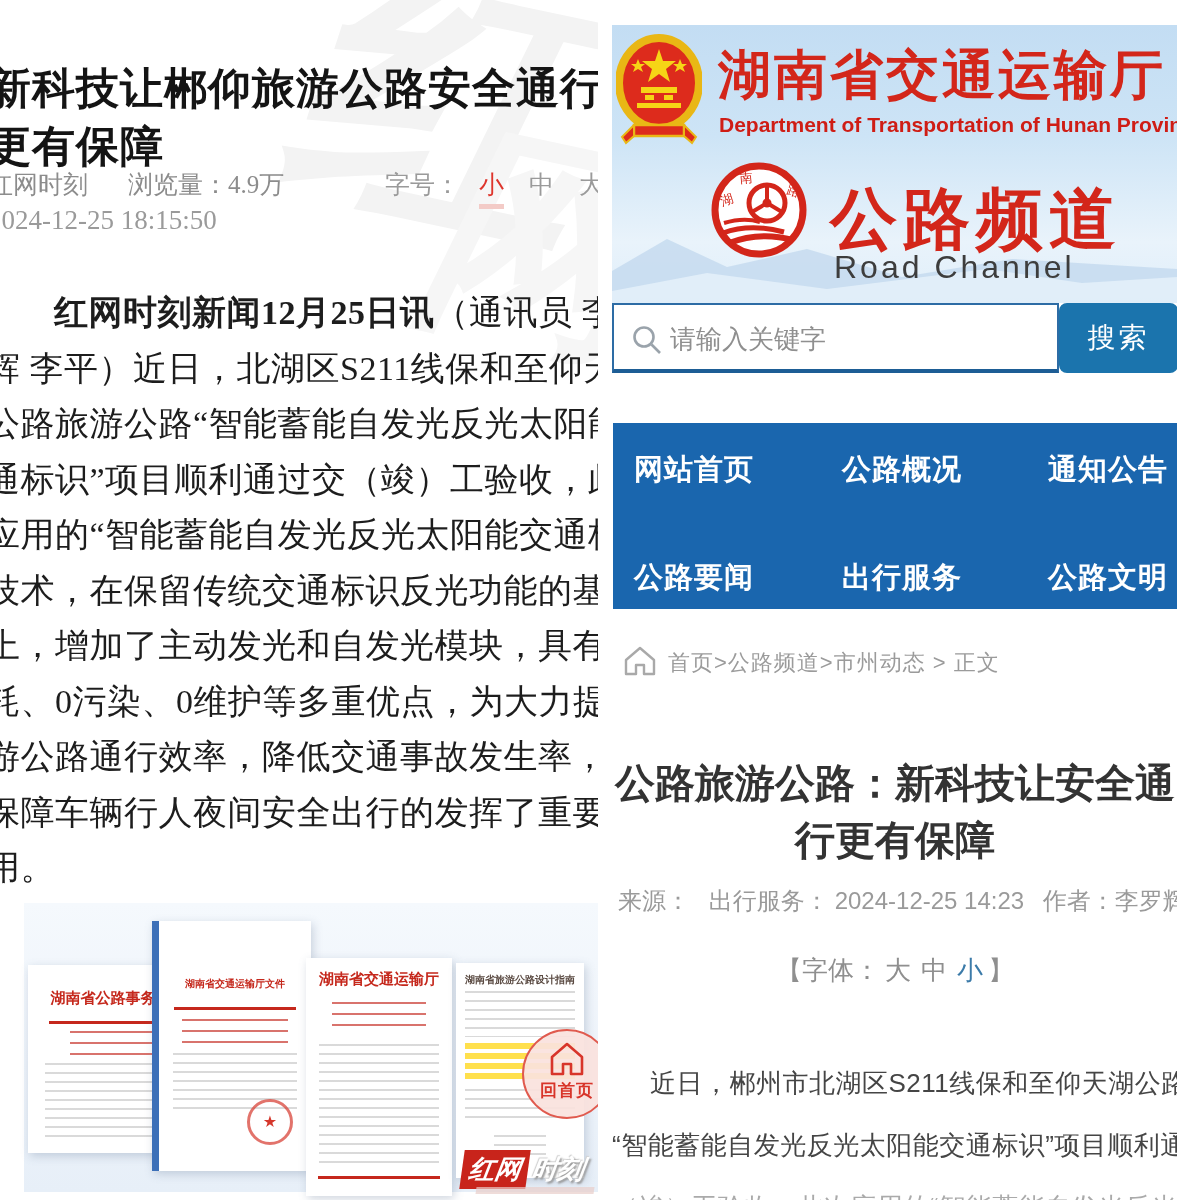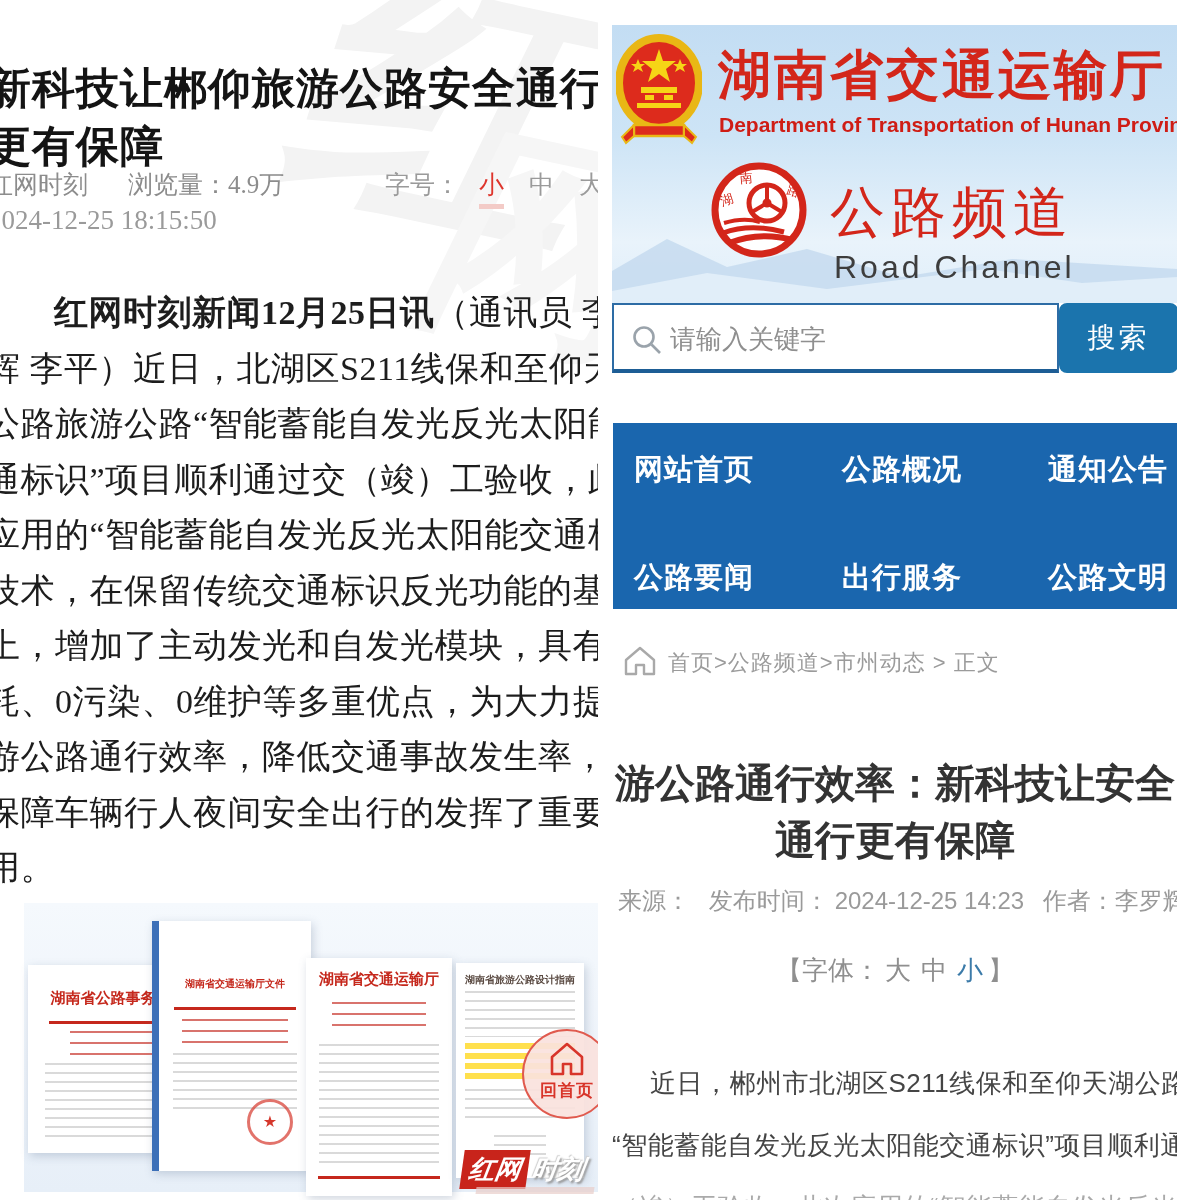--- a/index.html
+++ b/index.html
@@ -55,21 +55,21 @@
   #brand-slogan{position:absolute;left:452px;top:284px;width:118px;height:7px;background:#e8cdc9;
              opacity:.7;transform:skewX(-8deg);}
   
   #right-page{position:absolute;left:612px;top:0;width:565px;height:1200px;overflow:hidden;background:#fff;}
   #banner{position:absolute;left:0;top:25px;width:565px;height:278px;overflow:hidden;
           background:linear-gradient(180deg,#c3ddf3 0%,#cde4f6 40%,#e9f3fb 78%,#dfeefa 100%);}
   #banner .org-cn{position:absolute;left:106px;top:20px;font-size:53px;font-weight:700;color:#d3261a;
           letter-spacing:3px;white-space:nowrap;line-height:1.15;}
   #banner .org-en{position:absolute;left:107px;top:88px;font-size:21px;font-weight:700;color:#cf1d15;
           white-space:nowrap;}
-  #banner .ch-cn{position:absolute;left:218px;top:160px;font-size:55px;font-weight:400;color:#d3261a;
+  #banner .ch-cn{position:absolute;left:218px;top:160px;font-size:67px;font-weight:700;color:#d3261a;
           letter-spacing:6px;white-space:nowrap;line-height:1;}
   #banner .ch-en{position:absolute;left:222px;top:224px;font-size:32px;color:#3d3d3d;
           letter-spacing:3px;white-space:nowrap;font-weight:500;}
   #emblem{position:absolute;left:4px;top:8px;}
   #wheel-logo{position:absolute;left:98px;top:136px;}
   #mountains{position:absolute;left:0;bottom:0;width:565px;height:80px;}
   
   #search-row{position:absolute;left:0;top:303px;width:566px;height:86px;}
   #search-box{position:absolute;left:0;top:0;width:447px;height:70px;background:#fff;box-sizing:border-box;
           border:2px solid #2d6ca5;border-bottom:4px solid #1d5d95;}
@@ -251,25 +251,25 @@
         <div class="nav-item">公路要闻</div>
         <div class="nav-item">出行服务</div>
         <div class="nav-item">公路文明</div>
       </nav>
 
     <svg id="crumb-icon" width="34" height="34" viewBox="0 0 34 34">
       <path d="M17 4 L31 16 V30 H21 V21 H13 V30 H3 V16 Z" fill="none" stroke="#a9a9a9" stroke-width="2.4" stroke-linejoin="round"></path>
     </svg>
     <div id="crumb">首页&gt;公路频道&gt;市州动态 &gt; 正文</div>
 
-    <h2 class="rt-title">游公路通行效率：新科技让安全通行更有保障</h2>
+    <h2 class="rt-title">公路旅游公路：新科技让安全通行更有保障</h2>
 
     <div class="rt-meta">
       <span>来源：</span>
-      <span>发布时间：</span><span style="margin-left:0;">2024-12-25 14:23</span>
+      <span>出行服务：</span><span style="margin-left:0;">2024-12-25 14:23</span>
       <span style="margin-right:0;">作者：</span><span style="margin-left:0;">李罗辉、李平</span>
     </div>
 
     <div class="rt-font">
       <span class="brk">【字体：</span><span>大</span><span>中</span><span class="active">小</span><span class="brk">】</span>
     </div>
 
     <div id="right-body">
         <div class="rb rb-0" style="top: 1063px;">近日，郴州市北湖区S211线保和至仰天湖公路旅游公路</div>
         <div class="rb rb-1" style="top: 1125px;">“智能蓄能自发光反光太阳能交通标识”项目顺利通过交</div>

